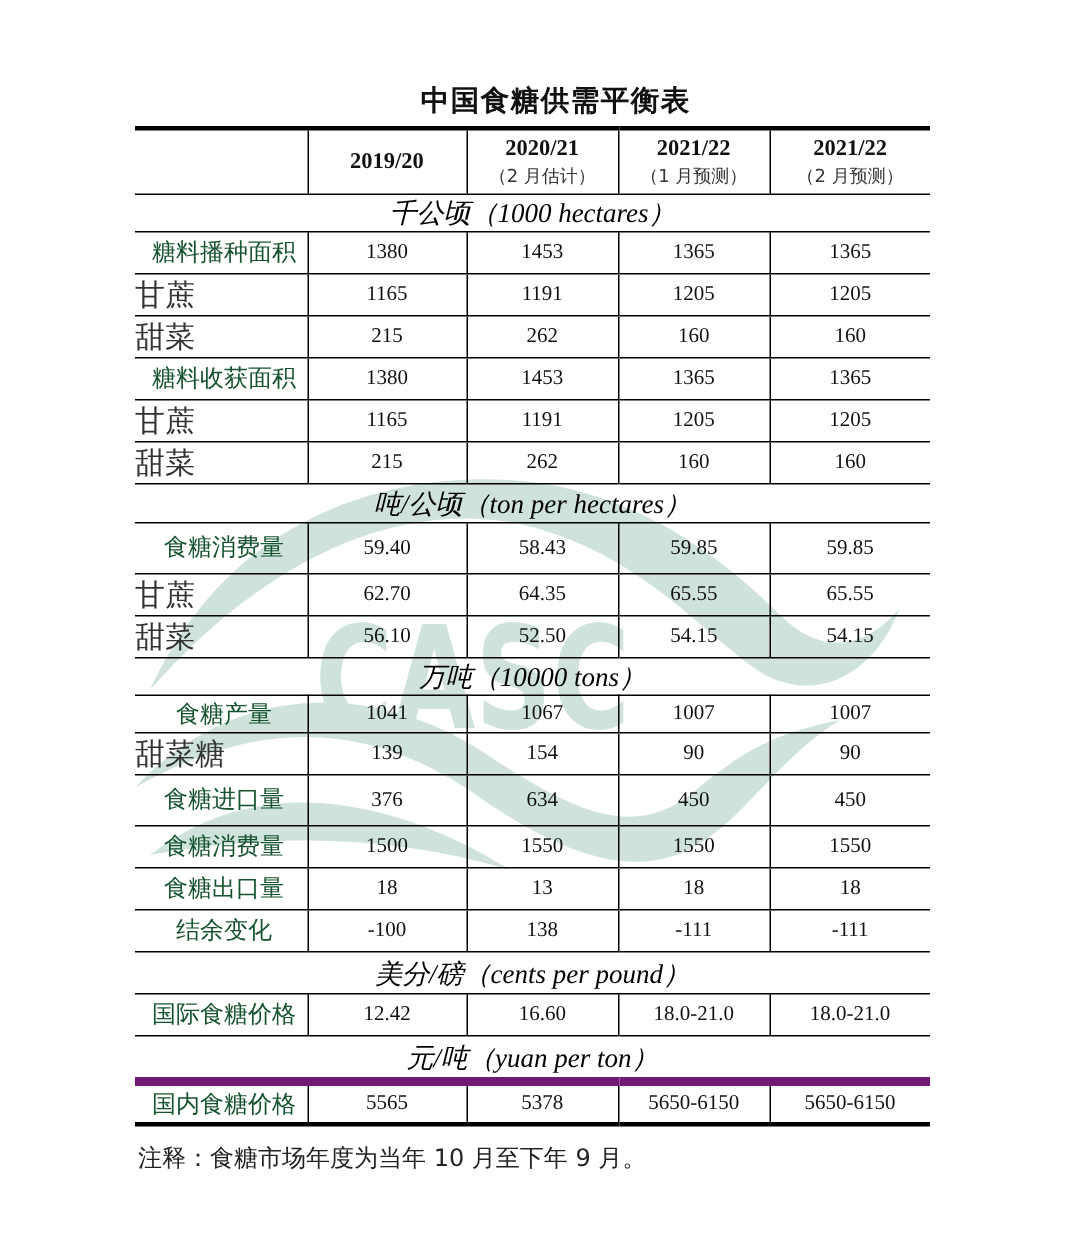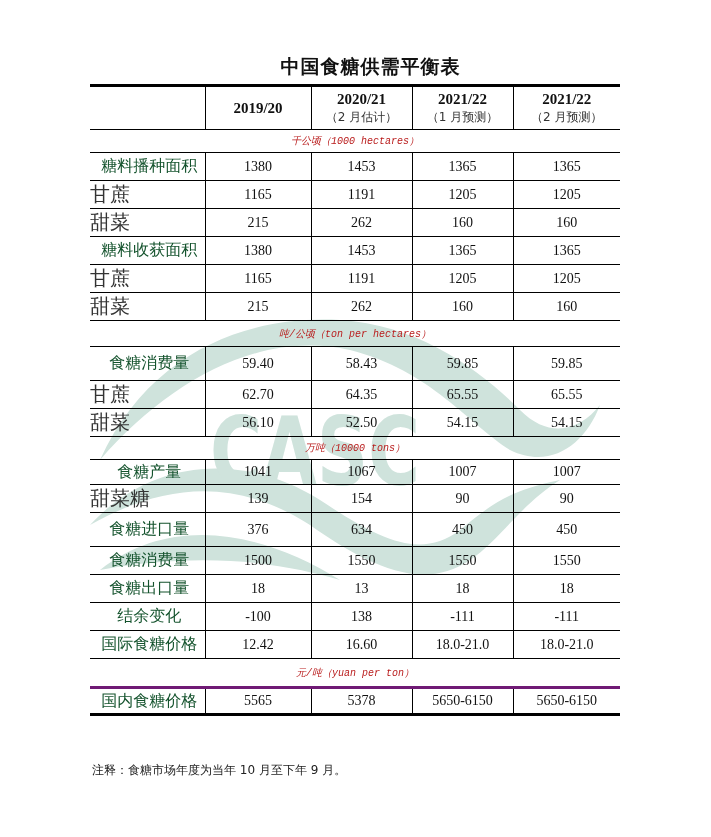--- a/index.html
+++ b/index.html
@@ -11,32 +11,32 @@
   table.sb { position: absolute; left: 90px; top: 84px; width: 530px; border-collapse: collapse; z-index: 1; table-layout: fixed; }
   table.sb td, table.sb th { padding: 0; text-align: center; font-size: 14px; background: transparent; }
   table.sb col.c0 { width: 115px; }
   table.sb col.c1 { width: 106px; }
   table.sb col.c2 { width: 101px; }
   table.sb col.c3 { width: 101px; }
   table.sb col.c4 { width: 107px; }
   tr.hdr th { border-top: 3px solid #000; border-bottom: 1.5px solid #000; height: 42px; font-weight: bold; font-size: 15px; line-height: 16px; vertical-align: middle; }
   tr.hdr th + th { border-left: 1px solid #000; }
   .hdr .sub { display: block; font-weight: normal; font-size: 12px; font-family: "DejaVu Sans", sans-serif; color: #333; margin-top: 2px; }
-  tr.unit td { height: 22px; font-style: italic; font-size: 10px; color: #b91c1c; border-bottom: 1.5px solid #000; font-family: Liberation Mono, monospace; }
+  tr.unit td { height: 22px; font-style: italic; font-size: 18px; color: #000000; border-bottom: 1.5px solid #000; }
   tr.row td { border-bottom: 1px solid #000; }
   tr.row td + td { border-left: 1px solid #000; }
   td.lbl { font-family: "DejaVu Sans", sans-serif; text-align: left; }
   td.lbl.main { font-size: 16px; padding-left: 4px; color: #14532d; }
   td.lbl.sub { font-size: 20px; text-align: left; color: #333; }
   tr.h28 td { height: 27px; }
   tr.h23 td { height: 22px; }
   tr.h34 td { height: 33px; }
   tr.h25 td { height: 24px; }
-  tr.last td { border-top: 3px solid #701a75; border-bottom: 3px solid #000; height: 24px; }
-  .note { position: absolute; left: 92px; top: 762px; font-family: "DejaVu Sans", sans-serif; font-size: 12px; color: #222; z-index: 1; }
+  tr.last td { border-top: 6px solid #701a75; border-bottom: 3px solid #000; height: 24px; }
+  .note { position: absolute; left: 92px; top: 762px; font-family: "DejaVu Sans", sans-serif; font-size: 16px; color: #222; z-index: 1; }
 </style>
 </head>
 <body>
 
 <div class="title">中国食糖供需平衡表</div>
 
 <svg class="watermark" viewBox="0 0 540 290" xmlns="http://www.w3.org/2000/svg">
   <g fill="#cfe3dc">
 
     <path d="M10,150 C60,40 160,5 250,10 C330,15 390,60 430,100 C460,130 490,120 510,95 C495,135 460,160 420,140 C380,115 340,60 260,40 C170,20 80,70 10,150 Z"></path>
@@ -177,20 +177,23 @@
       <td>18</td>
     </tr>
     <tr class="row h28">
       <td class="lbl main">结余变化</td>
       <td>-100</td>
       <td>138</td>
       <td>-111</td>
       <td>-111</td>
     </tr>
 
+    <tr class="unit">
+        <td colspan="5" style="height:27px">美分/磅（cents per pound）</td>
+      </tr>
     <tr class="row h28">
       <td class="lbl main">国际食糖价格</td>
       <td>12.42</td>
       <td>16.60</td>
       <td>18.0-21.0</td>
       <td>18.0-21.0</td>
     </tr>
 
     <tr class="unit">
         <td colspan="5" style="height:27px;border-bottom:none">元/吨（yuan per ton）</td>

